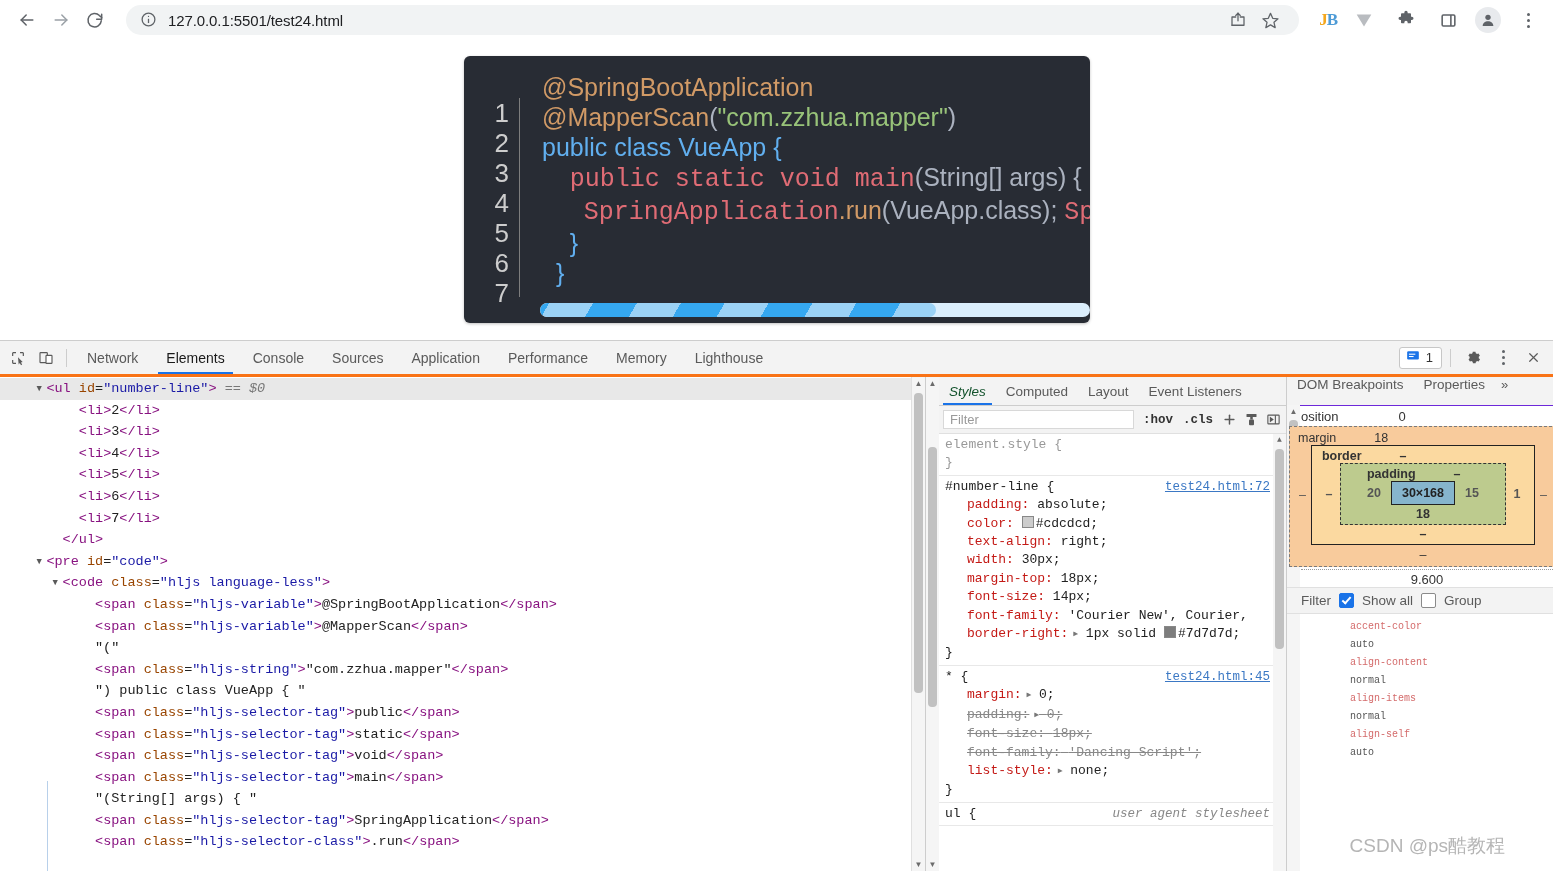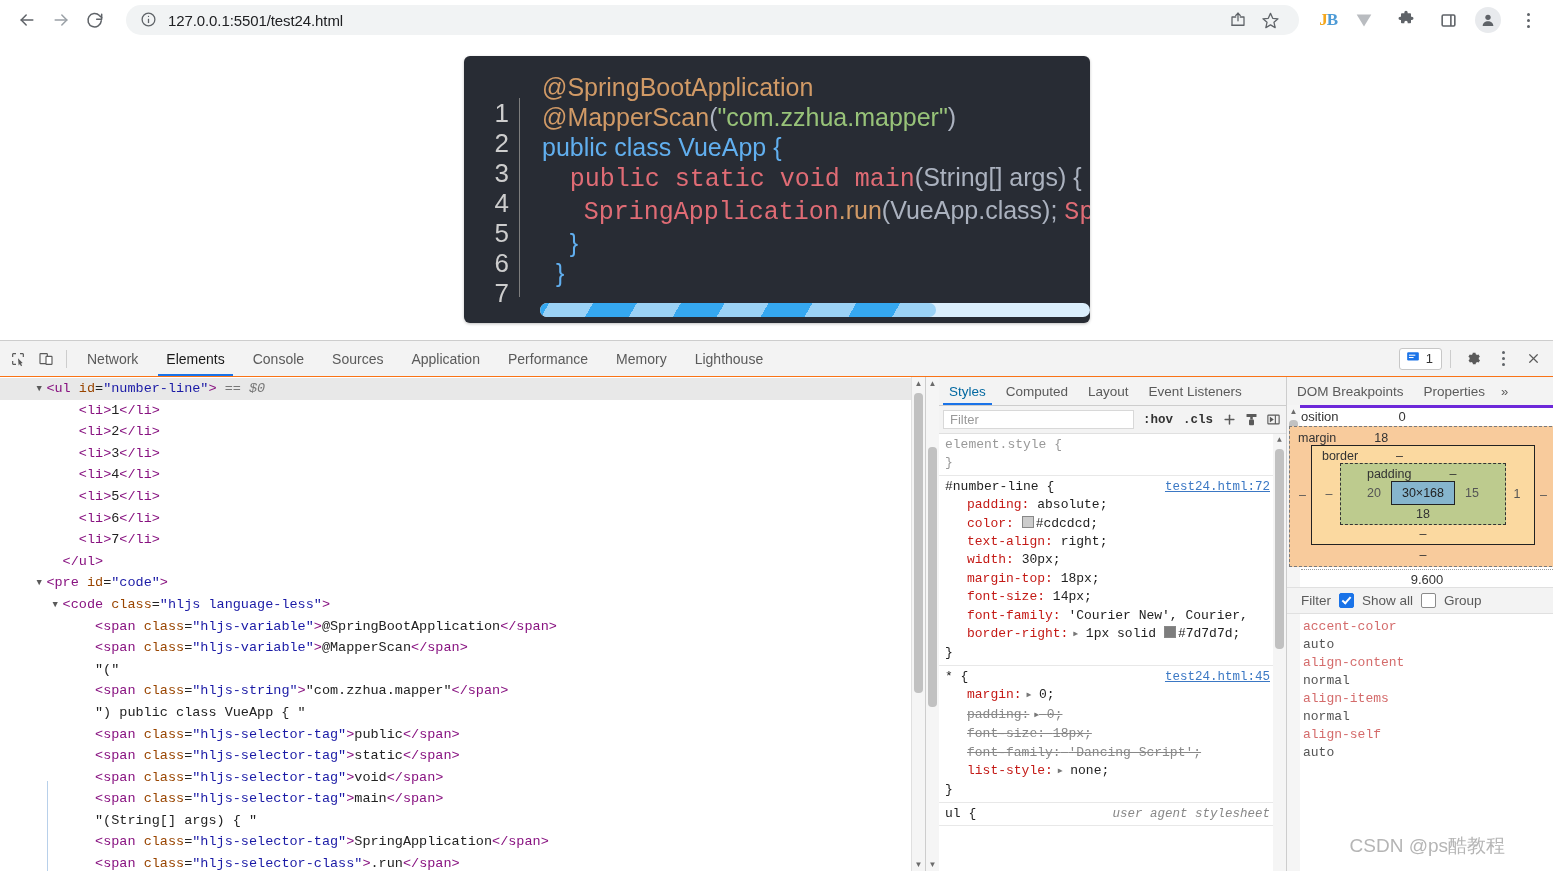--- a/index.html
+++ b/index.html
@@ -166,21 +166,21 @@
     border-top: 1px solid #cdcdcd;
     background: #ffffff;
     display: flex;
     flex-direction: column;
     font-family: "Liberation Sans", sans-serif;
   }
   .dt-toolbar {
     height: 36px;
     display: flex;
     align-items: center;
-    border-bottom: 1px solid #f97316;
+    border-bottom: 3px solid #f97316;
     background: #f3f3f3;
     flex: 0 0 auto;
     padding: 0 4px;
     box-sizing: border-box;
   }
   .dt-tool-icon {
     width: 28px; height: 26px;
     display:flex;align-items:center;justify-content:center;
     color:#5a5a5a;
   }
@@ -296,21 +296,21 @@
     border-bottom:1px solid #cdcdcd;
     background:#f3f3f3;
     flex:0 0 auto;
   }
   .pane-tab {
     padding: 0 10px;
     display:flex;align-items:center;
     font-size:13.5px; color:#5a5a5a;
     position:relative; white-space:nowrap;
   }
-  .pane-tab.active{color:#0369a1;}
+  .pane-tab.active{color:#14532d;font-style:italic;}
   .pane-tab.active::after{content:'';position:absolute;left:4px;right:4px;bottom:0;height:2px;background:#1a73e8;}
 
   .filter-row {
     height: 27px;
     display:flex; align-items:center;
     border-bottom:1px solid #e0e0e0;
     background:#f3f3f3;
     flex:0 0 auto;
     padding-right:2px;
   }
@@ -370,22 +370,22 @@
 
   
   .computed-pane {
     flex:1 1 auto;
     min-width:0;
     position:relative;
     overflow:hidden;
     background:#fff;
   }
   .comp-tabs {
-    height:28px; display:flex; align-items:center;
-    border-bottom:3px solid #6d28d9; background:#f3f3f3;
+    height:28px; display:flex; align-items:flex-start;
+    border-bottom:1px solid #6d28d9; background:#f3f3f3;
   }
   .comp-tab { padding:0 10px; display:flex;align-items:center;font-size:13.5px;color:#5a5a5a;white-space:nowrap;}
   .chev { padding:0 6px; display:flex;align-items:center;color:#5a5a5a;font-size:13px;}
 
   .comp-scroll { position:absolute; top:28px; left:0; right:0; bottom:0; overflow:hidden; }
   .comp-inner { padding-left:14px; position:relative; }
   .comp-vscroll {
     position:absolute; left:0; top:28px; bottom:0; width:13px; background:#f5f5f5;
   }
   .comp-vscroll .arrow{position:absolute;left:0;right:0;height:13px;display:flex;align-items:center;justify-content:center;color:#6b6b6b;font-size:8px;}
@@ -416,20 +416,21 @@
   .bm-row { display:flex; align-items:center; justify-content:center; }
   .bm-top { display:flex; align-items:baseline; gap: 38px; padding-left:4px;}
   .bm-mid { display:flex; align-items:center; }
   .bm-side { width:22px; text-align:center; font-size:12.5px; color:#555; }
   .bm-border {
     border:1px solid #222;
     background:#fbd9a0;
     flex:1 1 auto;
     padding: 3px 6px 3px 6px;
     box-sizing:border-box;
+    font-weight:bold;
   }
   .bm-padding {
     border:1px dashed #333;
     background:#bdcb8e;
     padding: 3px 22px;
     box-sizing:border-box;
   }
   .bm-content {
     background:#86b5cd;
     border:1px solid #222;
@@ -457,21 +458,21 @@
   .cb {
     width:13px;height:13px;border:1px solid #8a8a8a;background:#fff;
     display:inline-block; vertical-align:-2px; border-radius:2px;
   }
   .cb.checked { background:#1a73e8; border-color:#1a73e8; position:relative; }
   .cb.checked::after{
     content:''; position:absolute; left:4px; top:1px;
     width:3px;height:7px;border:solid #fff;border-width:0 2px 2px 0;
     transform:rotate(42deg);
   }
-  .comp-props { font-family:"Liberation Mono", monospace; font-size:13px; line-height:18px; padding-top:4px;}
+  .comp-props { font-family:"Liberation Mono", monospace; font-size:10px; line-height:18px; padding-top:4px;margin-left:47px;}
   .cp-name { color:#d46b6b; }
   .cp-val { color:#555; padding-left:0px; }
   .cp-item { padding-left: 2px; }
 
   .watermark {
     position:absolute;
     right: 48px; bottom: 12px;
     font-size:19px; color:#b5b5b5;
     font-family:"Liberation Sans", sans-serif;
     white-space:nowrap;
@@ -635,21 +636,20 @@
           </svg>
       </span>
     </div>
   </div>
 
   <div class="dt-body">
 
     <div class="dom-pane">
       <div class="dom-scrollarea" id="domtree">
           <div class="dom-line selected"><span>    </span><span class="tri">▼</span><span class="punct">&lt;</span><span class="tag">ul</span><span class="txt"> </span><span class="attr">id</span><span class="txt">=</span><span class="val">"number-line"</span><span class="punct">&gt;</span><span class="txt"> </span><span class="eqd">==</span><span class="txt"> </span><span class="dollar">$0</span></div>
-          <div class="dom-line"><span>        </span><span class="tri"></span><span class="punct">&lt;</span><span class="tag">li</span><span class="punct">&gt;</span><span class="txt">1</span><span class="punct">&lt;/</span><span class="tag">li</span><span class="punct">&gt;</span></div>
           <div class="dom-line"><span>        </span><span class="tri"></span><span class="punct">&lt;</span><span class="tag">li</span><span class="punct">&gt;</span><span class="txt">2</span><span class="punct">&lt;/</span><span class="tag">li</span><span class="punct">&gt;</span></div>
           <div class="dom-line"><span>        </span><span class="tri"></span><span class="punct">&lt;</span><span class="tag">li</span><span class="punct">&gt;</span><span class="txt">3</span><span class="punct">&lt;/</span><span class="tag">li</span><span class="punct">&gt;</span></div>
           <div class="dom-line"><span>        </span><span class="tri"></span><span class="punct">&lt;</span><span class="tag">li</span><span class="punct">&gt;</span><span class="txt">4</span><span class="punct">&lt;/</span><span class="tag">li</span><span class="punct">&gt;</span></div>
           <div class="dom-line"><span>        </span><span class="tri"></span><span class="punct">&lt;</span><span class="tag">li</span><span class="punct">&gt;</span><span class="txt">5</span><span class="punct">&lt;/</span><span class="tag">li</span><span class="punct">&gt;</span></div>
           <div class="dom-line"><span>        </span><span class="tri"></span><span class="punct">&lt;</span><span class="tag">li</span><span class="punct">&gt;</span><span class="txt">6</span><span class="punct">&lt;/</span><span class="tag">li</span><span class="punct">&gt;</span></div>
           <div class="dom-line"><span>        </span><span class="tri"></span><span class="punct">&lt;</span><span class="tag">li</span><span class="punct">&gt;</span><span class="txt">7</span><span class="punct">&lt;/</span><span class="tag">li</span><span class="punct">&gt;</span></div>
           <div class="dom-line"><span>      </span><span class="tri"></span><span class="punct">&lt;/</span><span class="tag">ul</span><span class="punct">&gt;</span></div>
           <div class="dom-line"><span>    </span><span class="tri">▼</span><span class="punct">&lt;</span><span class="tag">pre</span><span class="txt"> </span><span class="attr">id</span><span class="txt">=</span><span class="val">"code"</span><span class="punct">&gt;</span></div>
           <div class="dom-line"><span>      </span><span class="tri">▼</span><span class="punct">&lt;</span><span class="tag">code</span><span class="txt"> </span><span class="attr">class</span><span class="txt">=</span><span class="val">"hljs language-less"</span><span class="punct">&gt;</span></div>
           <div class="dom-line"><span>          </span><span class="tri"></span><span class="punct">&lt;</span><span class="tag">span</span><span class="txt"> </span><span class="attr">class</span><span class="txt">=</span><span class="val">"hljs-variable"</span><span class="punct">&gt;</span><span class="txt">@SpringBootApplication</span><span class="punct">&lt;/</span><span class="tag">span</span><span class="punct">&gt;</span></div>

